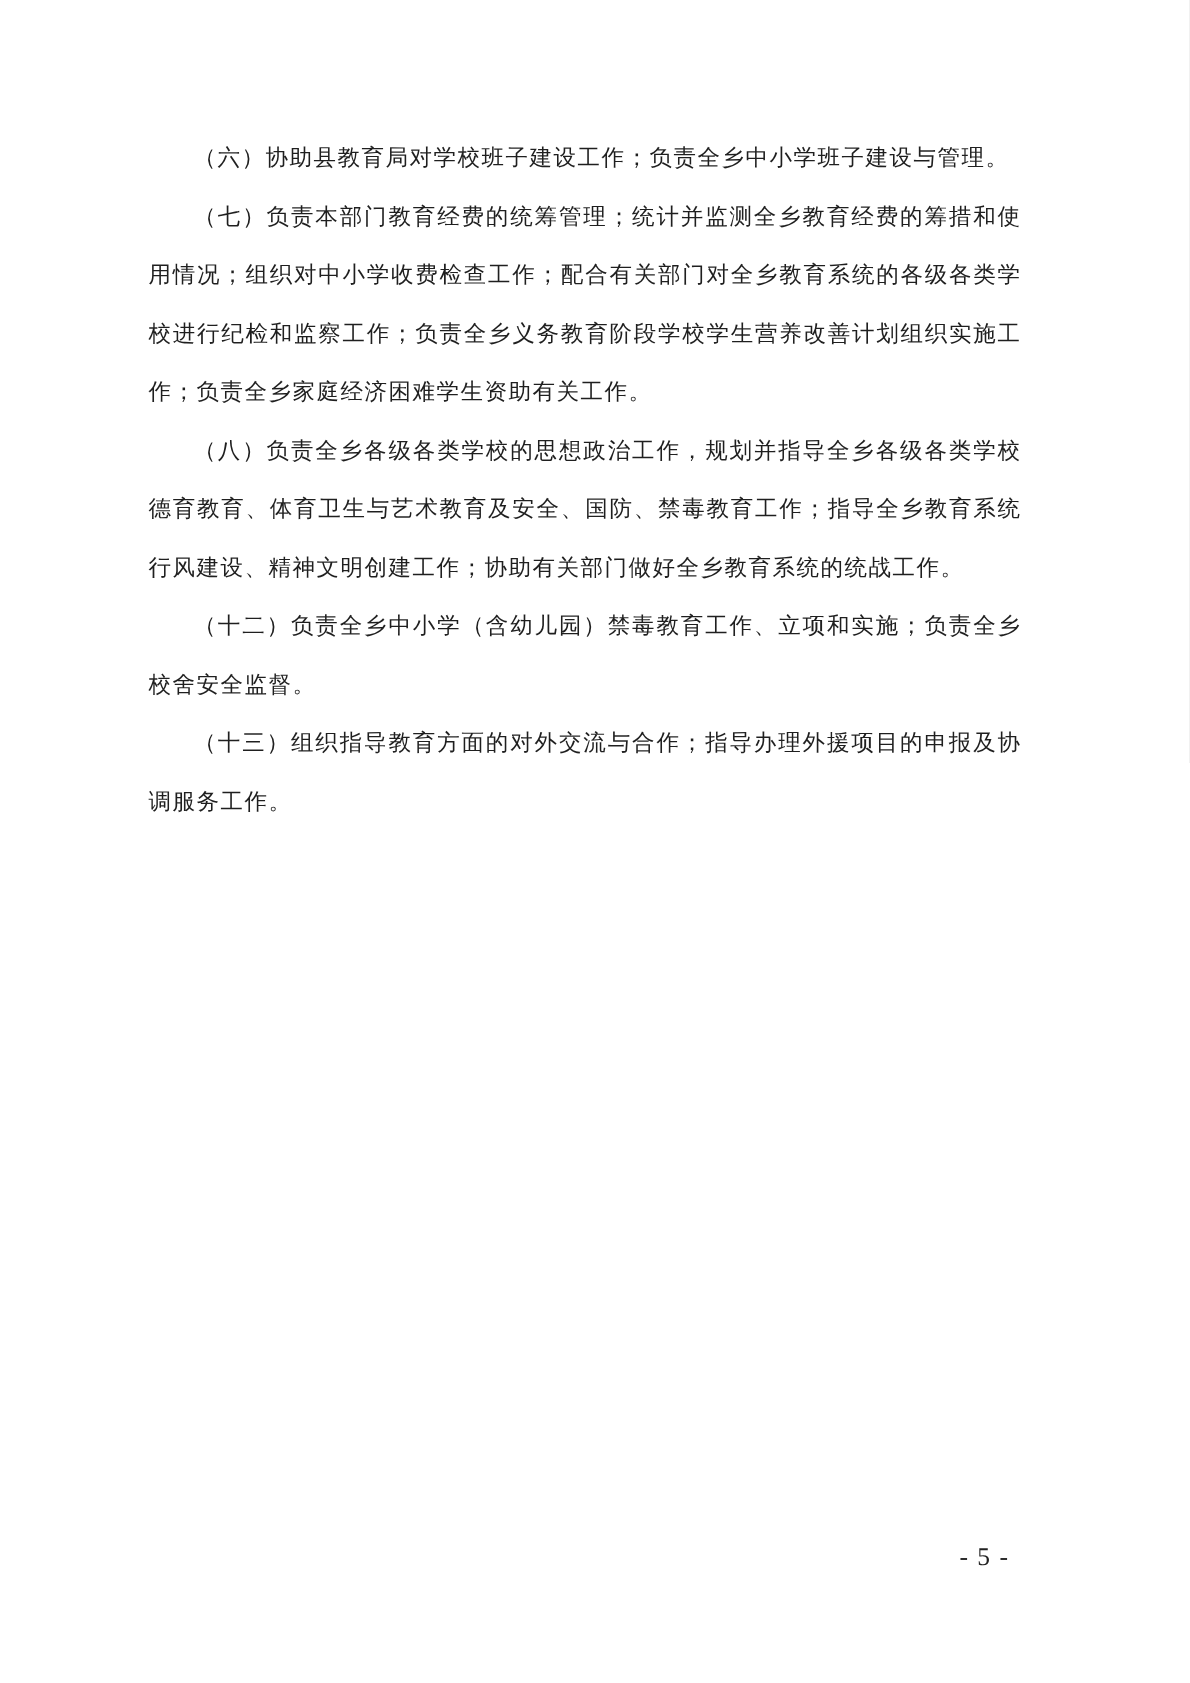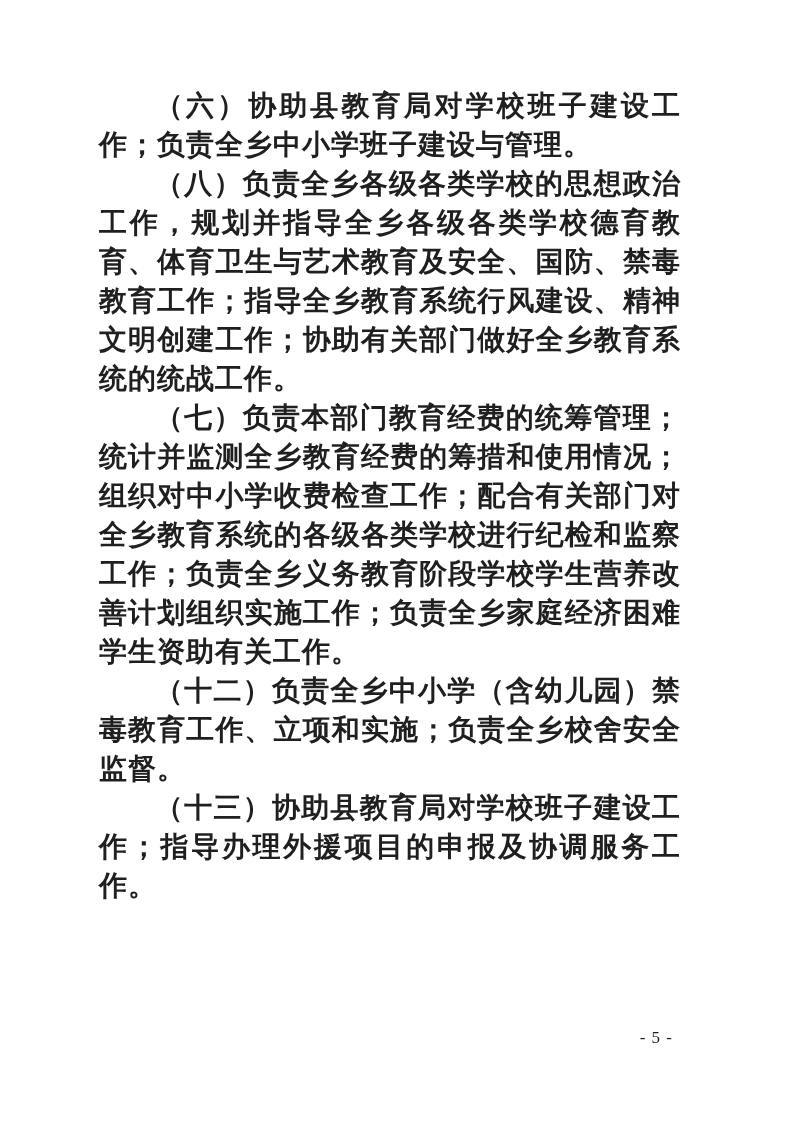--- a/index.html
+++ b/index.html
@@ -21,45 +21,44 @@
     position: absolute;
     left: 99px;
     top: 86px;
     width: 582px;
   }
   .para {
     margin: 0;
     padding: 0;
     text-indent: 2em;
     font-family: "DejaVu Serif", "Liberation Serif", serif;
-    font-size: 28px;
+    font-size: 15px;
     line-height: 39px;
     letter-spacing: 1px;
     text-align: justify;
     color: #1f1f1f;
     word-break: break-all;
-    font-weight: bold;
   }
   .page-footer {
     position: absolute;
     top: 1028px;
     left: 0;
     right: 120px;
     text-align: right;
     font-family: "Liberation Serif", "DejaVu Serif", serif;
     font-size: 17px;
     letter-spacing: 1px;
     color: #222222;
   }
 </style>
 </head>
 <body>
 
 <div class="page">
   <div class="content">
     <p class="para">（六）协助县教育局对学校班子建设工作；负责全乡中小学班子建设与管理。</p>
+    <p class="para">（七）负责本部门教育经费的统筹管理；统计并监测全乡教育经费的筹措和使用情况；组织对中小学收费检查工作；配合有关部门对全乡教育系统的各级各类学校进行纪检和监察工作；负责全乡义务教育阶段学校学生营养改善计划组织实施工作；负责全乡家庭经济困难学生资助有关工作。</p>
     <p class="para">（八）负责全乡各级各类学校的思想政治工作，规划并指导全乡各级各类学校德育教育、体育卫生与艺术教育及安全、国防、禁毒教育工作；指导全乡教育系统行风建设、精神文明创建工作；协助有关部门做好全乡教育系统的统战工作。</p>
-    <p class="para">（七）负责本部门教育经费的统筹管理；统计并监测全乡教育经费的筹措和使用情况；组织对中小学收费检查工作；配合有关部门对全乡教育系统的各级各类学校进行纪检和监察工作；负责全乡义务教育阶段学校学生营养改善计划组织实施工作；负责全乡家庭经济困难学生资助有关工作。</p>
     <p class="para">（十二）负责全乡中小学（含幼儿园）禁毒教育工作、立项和实施；负责全乡校舍安全监督。</p>
-    <p class="para">（十三）协助县教育局对学校班子建设工作；指导办理外援项目的申报及协调服务工作。</p>
+    <p class="para">（十三）组织指导教育方面的对外交流与合作；指导办理外援项目的申报及协调服务工作。</p>
   </div>
   <div class="page-footer">- 5 -</div>
 </div>
 
 </body></html>

